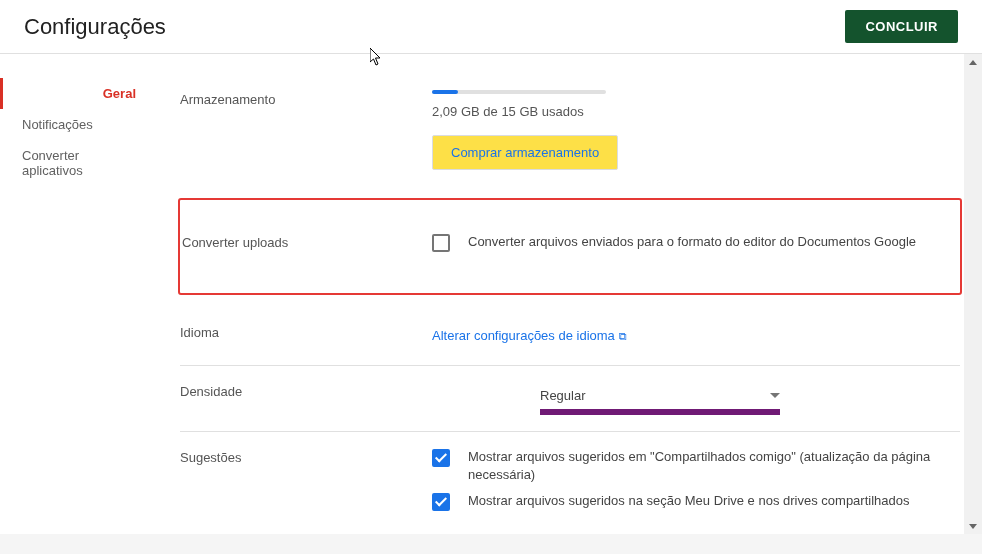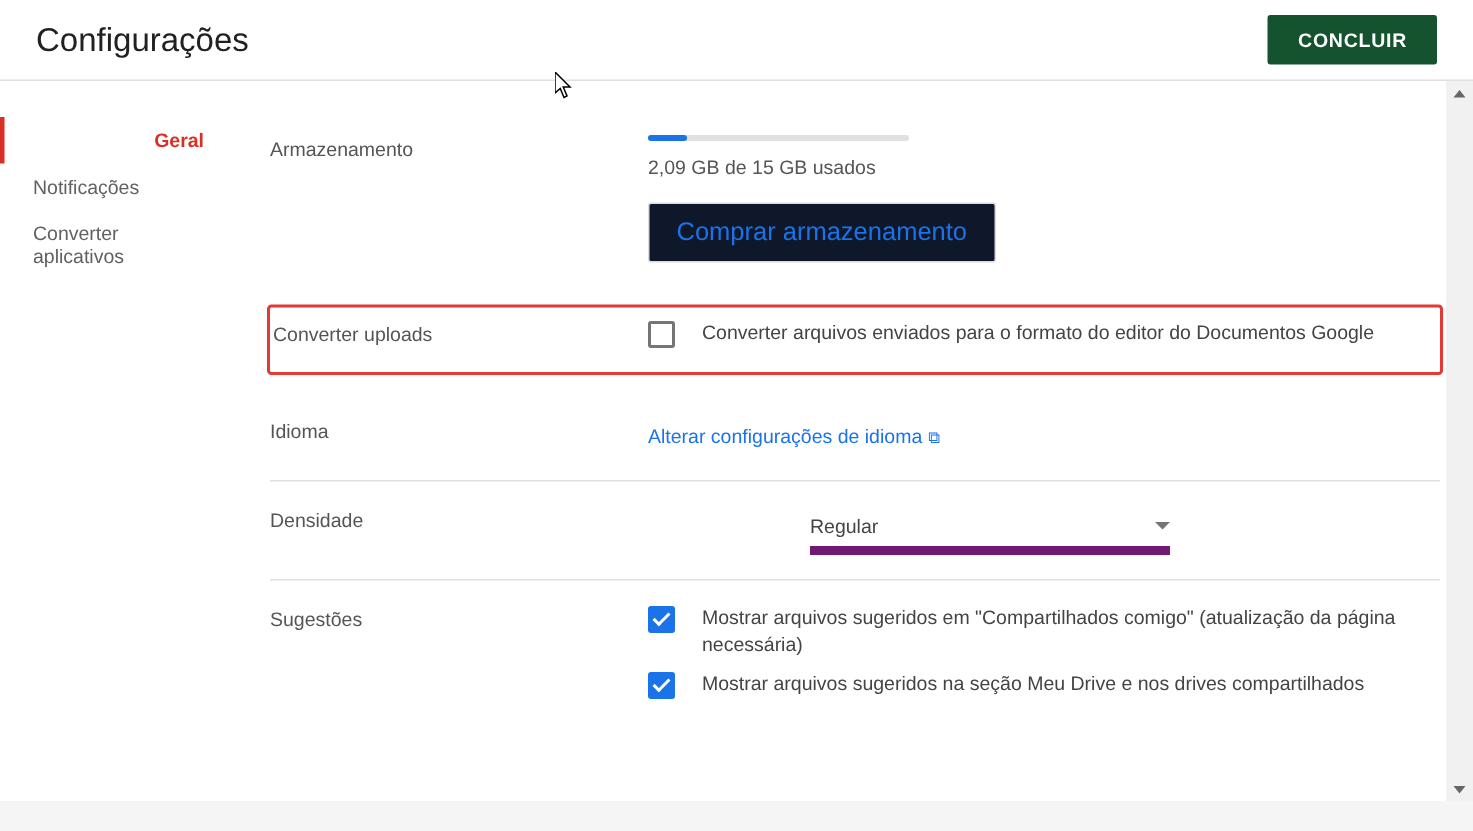--- a/index.html
+++ b/index.html
@@ -75,35 +75,35 @@
   font-weight: 400;
   padding-top: 2px;
 }
 .section-body { flex: 1; font-size: 13px; color: #444; }
 
 .progress-bar { width: 174px; height: 4px; background: #e0e0e0; border-radius: 2px; margin-bottom: 10px; }
 .progress-fill { width: 26px; height: 100%; background: #1a73e8; border-radius: 2px; }
 .storage-text { font-size: 13px; color: #555; margin-bottom: 16px; }
 .storage-actions { display: flex; align-items: center; gap: 18px; flex-wrap: wrap; }
 .buy-btn {
-  background: #0f172a;
+  background: #fde047;
   border: 1px solid #dadce0;
   color: #1a73e8;
   padding: 9px 18px;
-  font-size: 17px;
+  font-size: 13px;
   border-radius: 2px;
   cursor: pointer;
 }
 .link { color: #1a73e8; cursor: pointer; font-size: 13px; line-height: 2; }
 
 .highlight-box {
   border: 2px solid #e53935;
   border-radius: 3px;
   margin: 12px -2px;
-  padding: 8px 0;
+  padding: 33px 0;
   display: flex;
 }
 .highlight-box .section-label { padding-left: 2px; }
 
 .checkbox-row { display: flex; align-items: flex-start; gap: 18px; margin-bottom: 8px; }
 .checkbox {
   width: 18px; height: 18px; flex-shrink: 0;
   border: 2px solid #757575; border-radius: 2px;
   position: relative; cursor: pointer;
   margin-top: 1px;

